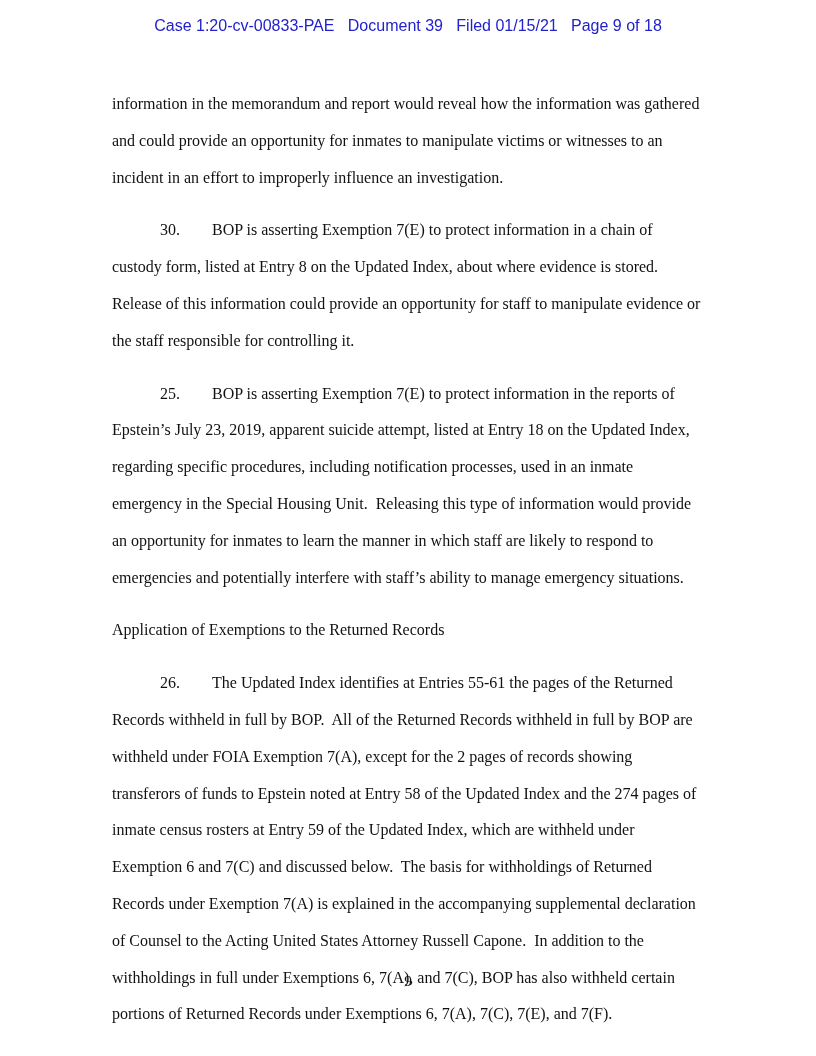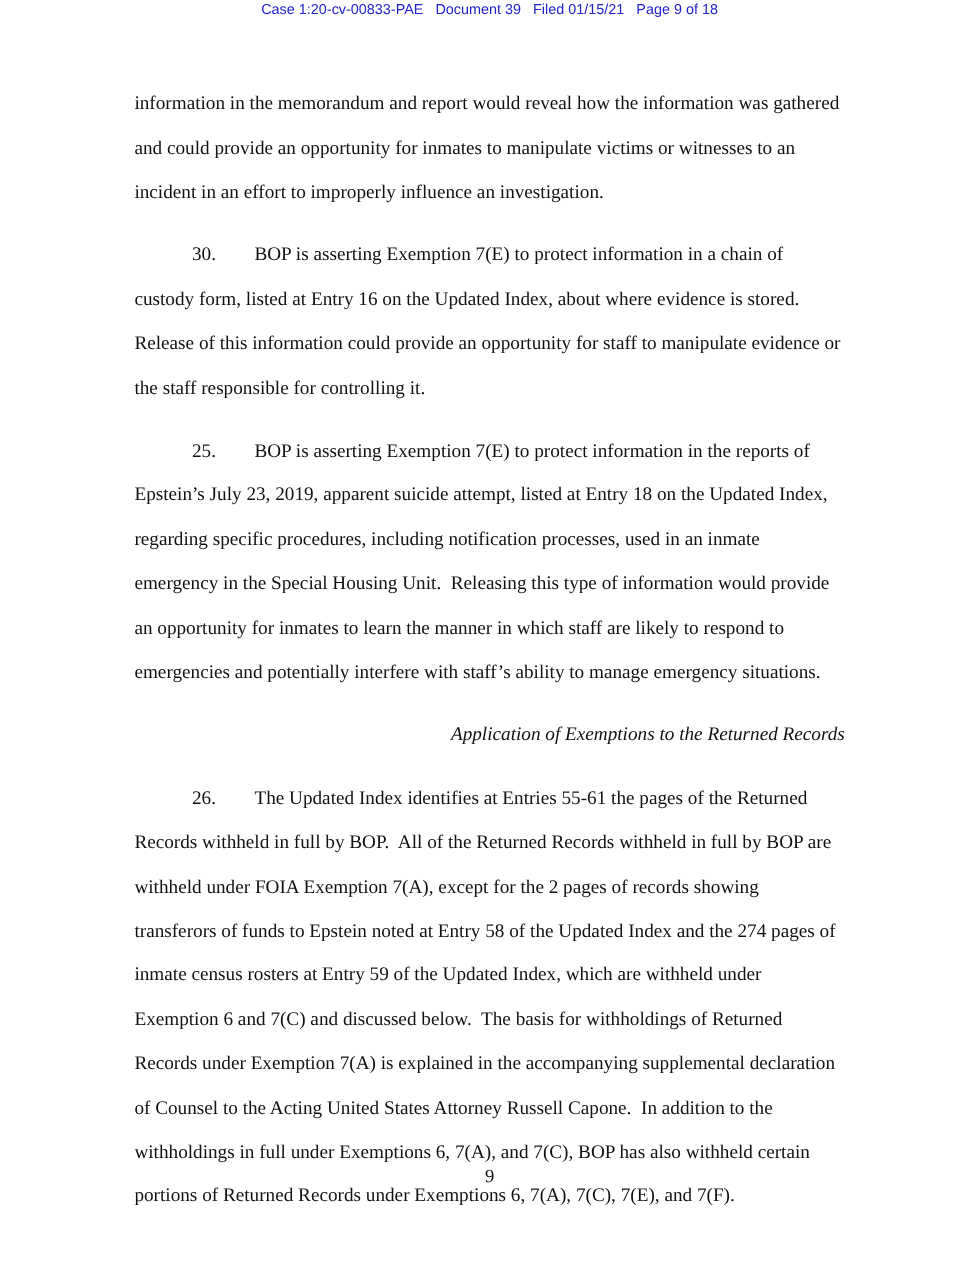--- a/index.html
+++ b/index.html
@@ -13,45 +13,45 @@
     position: relative;
     width: 816px;
     height: 1056px;
     margin: 0 auto;
     background: var(--page_bg);
     overflow: hidden;
     font-family: "Liberation Serif", serif;
     color: var(--body_text);
   }
   .ecf-stamp {
+    margin-top: 17px;
     text-align: center;
     font-family: "Liberation Sans", sans-serif;
-    font-size: 12px;
+    font-size: 16px;
     line-height: 17px;
     color: var(--header_blue);
     white-space: pre;
   }
   .doc-body {
     margin: 52px 96px 0 96px;
     width: 624px;
     font-size: 16px;
     line-height: 36.8px;
     text-align: left;
   }
   .doc-body p { margin: 16px; padding: 0; }
   p.numbered { text-indent: 48px; }
   p.numbered .num {
     display: inline-block;
     width: 52px;
     text-indent: 0;
   }
   .txt, .plain { white-space: pre-wrap; }
   p.section-heading {
-    text-align: right;
-    font-style: italic;
+    text-align: left;
     text-indent: 0;
   }
   .page-number {
     position: absolute;
     top: 972px;
     left: 0;
     width: 100%;
     text-align: center;
     font-size: 15.5px;
     color: var(--body_text);
@@ -61,21 +61,21 @@
 <body>
 
 <div class="page">
 
   <div class="ecf-stamp">Case 1:20-cv-00833-PAE   Document 39   Filed 01/15/21   Page 9 of 18</div>
 
   <div class="doc-body">
 
     <p class="plain">information in the memorandum and report would reveal how the information was gathered and could provide an opportunity for inmates to manipulate victims or witnesses to an incident in an effort to improperly influence an investigation.</p>
 
-    <p class="numbered"><span class="num">30.</span><span class="txt">BOP is asserting Exemption 7(E) to protect information in a chain of custody form, listed at Entry 16 on the Updated Index, about where evidence is stored.  Release of this information could provide an opportunity for staff to manipulate evidence or the staff responsible for controlling it.</span></p>
+    <p class="numbered"><span class="num">30.</span><span class="txt">BOP is asserting Exemption 7(E) to protect information in a chain of custody form, listed at Entry 8 on the Updated Index, about where evidence is stored.  Release of this information could provide an opportunity for staff to manipulate evidence or the staff responsible for controlling it.</span></p>
 
     <p class="numbered"><span class="num">25.</span><span class="txt">BOP is asserting Exemption 7(E) to protect information in the reports of Epstein’s July 23, 2019, apparent suicide attempt, listed at Entry 18 on the Updated Index, regarding specific procedures, including notification processes, used in an inmate emergency in the Special Housing Unit.  Releasing this type of information would provide an opportunity for inmates to learn the manner in which staff are likely to respond to emergencies and potentially interfere with staff’s ability to manage emergency situations.</span></p>
 
     <p class="section-heading">Application of Exemptions to the Returned Records</p>
 
     <p class="numbered"><span class="num">26.</span><span class="txt">The Updated Index identifies at Entries 55-61 the pages of the Returned Records withheld in full by BOP.  All of the Returned Records withheld in full by BOP are withheld under FOIA Exemption 7(A), except for the 2 pages of records showing transferors of funds to Epstein noted at Entry 58 of the Updated Index and the 274 pages of inmate census rosters at Entry 59 of the Updated Index, which are withheld under Exemption 6 and 7(C) and discussed below.  The basis for withholdings of Returned Records under Exemption 7(A) is explained in the accompanying supplemental declaration of Counsel to the Acting United States Attorney Russell Capone.  In addition to the withholdings in full under Exemptions 6, 7(A), and 7(C), BOP has also withheld certain portions of Returned Records under Exemptions 6, 7(A), 7(C), 7(E), and 7(F).</span></p>
 
   </div>
 
   <div class="page-number">9</div>

